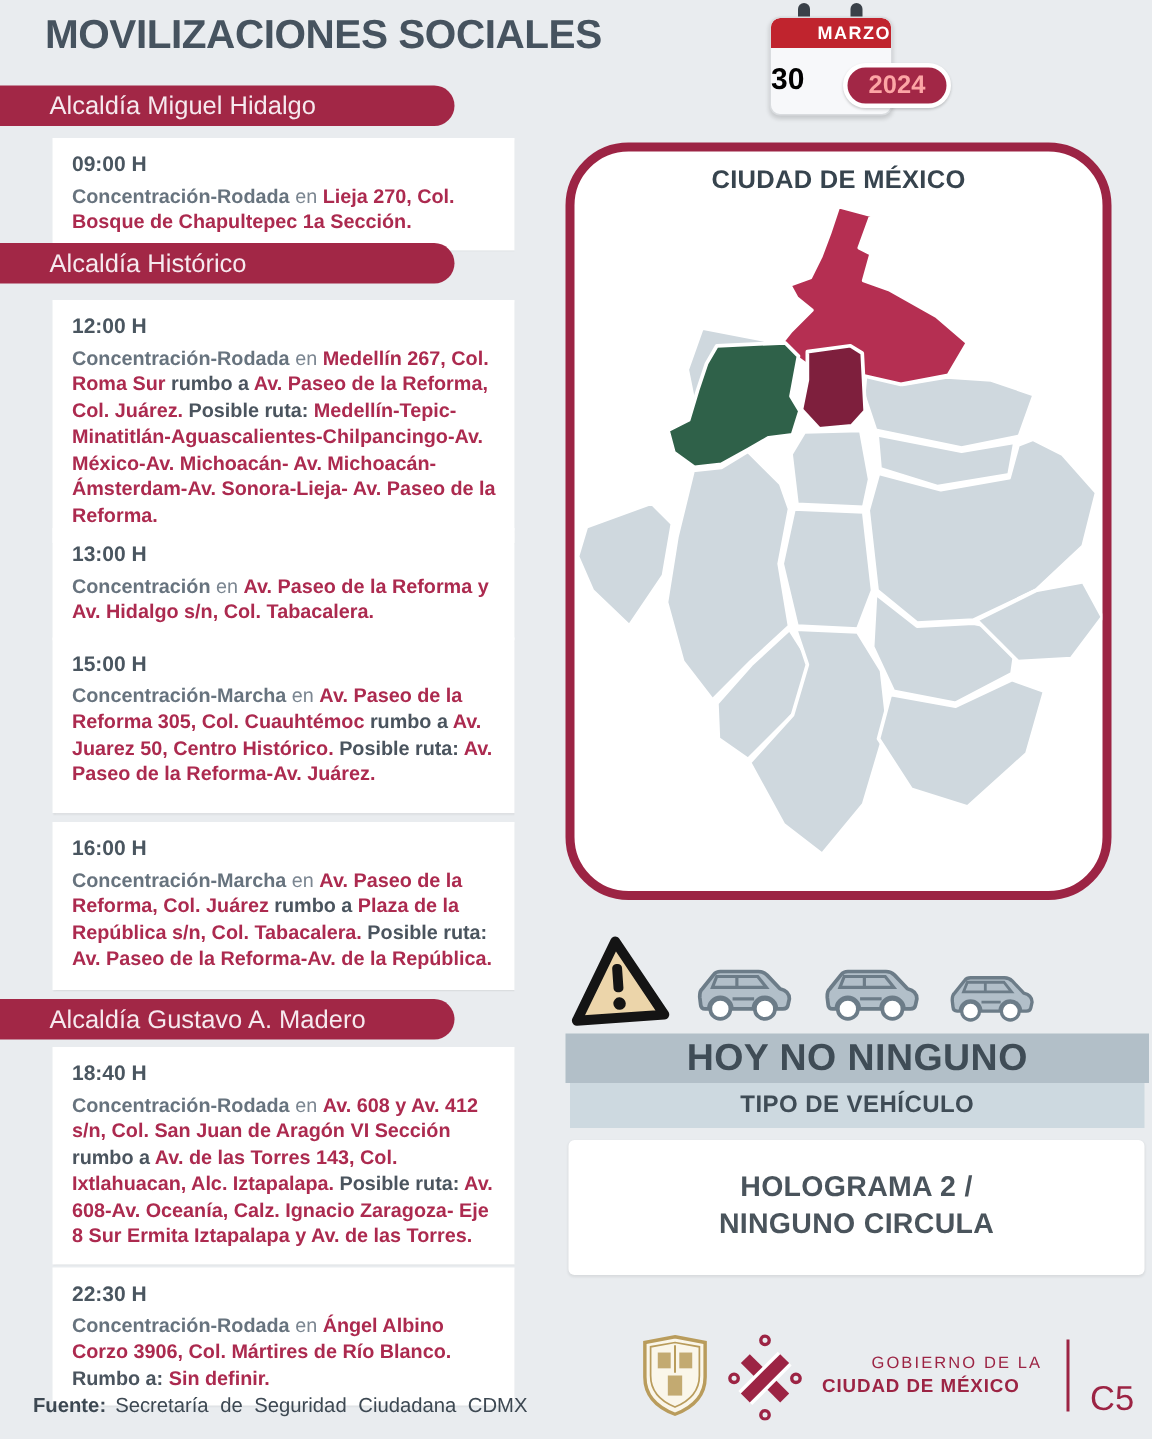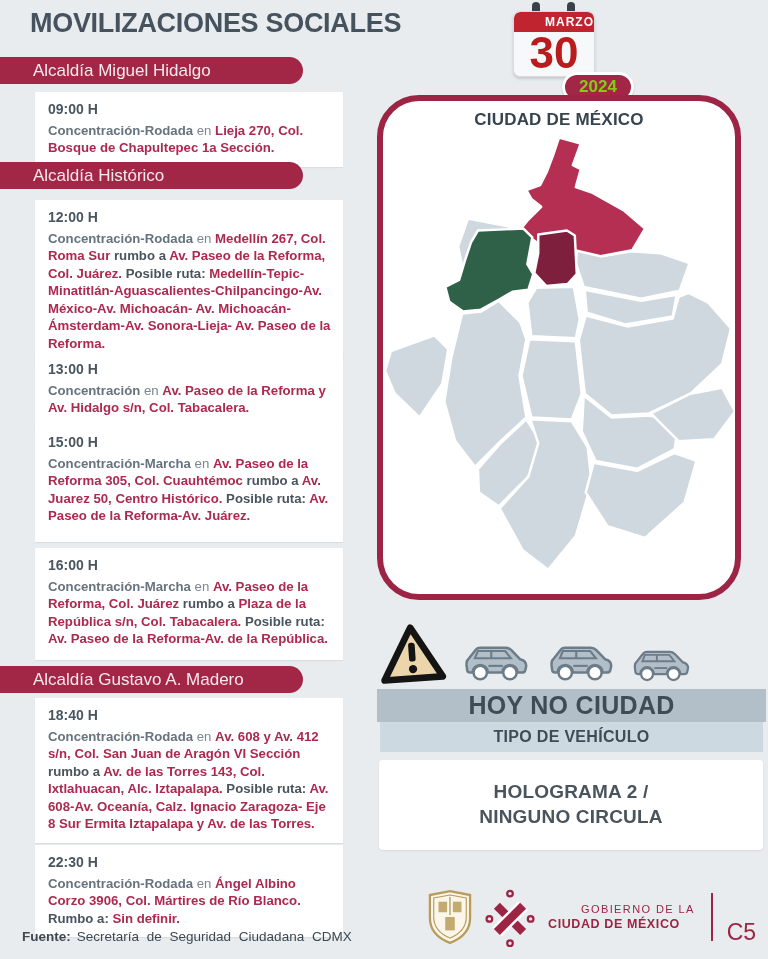--- a/index.html
+++ b/index.html
@@ -9,26 +9,26 @@
   
   .main-title{position:absolute;left:30px;top:8px;font-size:27px;font-weight:800;
     letter-spacing:-0.3px;color:#46535f;}
 
   
   .calendar{position:absolute;left:506px;top:0;width:140px;height:88px;}
   .cal-body{position:absolute;left:7px;top:11px;width:80px;height:64px;background:#f7f8fa;
     border:1px solid #d9dcdf;border-radius:7px;box-shadow:0 2px 3px rgba(0,0,0,.15);overflow:hidden;}
   .cal-month{height:20px;background:#c0242e;color:#fff;font-size:12px;font-weight:bold;
     letter-spacing:1px;text-align:right;line-height:20px;border-radius:6px 6px 0 0;}
-  .cal-day{text-align:center;font-size:44px;font-weight:bold;color:#b91c1c;line-height:42px;}
+  .cal-day{font-size:20px;font-weight:bold;color:#000000;line-height:42px;}
   .cal-ring{position:absolute;top:2px;width:8px;height:16px;background:#3a4149;border-radius:4px;}
   .cal-ring-left{left:26px;}
   .cal-ring-right{left:61px;}
-  .cal-year{position:absolute;left:56px;top:72px;width:66px;height:24px;background:#a22746;
-    border:3px solid #fff;border-radius:15px;color:#84cc16;font-size:17px;font-weight:bold;
+  .cal-year{position:absolute;left:56px;top:42px;width:66px;height:24px;background:#a22746;
+    border:3px solid #fff;border-radius:15px;color:#fca5a5;font-size:17px;font-weight:bold;
     text-align:center;line-height:24px;box-shadow:0 1px 2px rgba(0,0,0,.2);}
 
   
   .pill{position:absolute;left:0;width:303px;height:27px;background:#a22746;
     border-radius:0 14px 14px 0;color:#f6e9ee;font-size:17px;line-height:27px;
     padding-left:33px;box-sizing:border-box;font-weight:400;}
   .pill-1{top:57px;}
   .pill-2{top:162px;}
   .pill-3{top:666px;}
 
@@ -185,21 +185,21 @@
     <line x1="27" y1="27" x2="42" y2="27" stroke="#6c7c88" stroke-width="2.2"></line>
   </svg>
   <svg class="car-icon-3" width="64" height="41" viewBox="0 0 72 48">
     <path d="M6 20 L14 10 Q15.5 8 18.5 8 L45 8 Q48.5 8 51 10.5 L60 20 Q66.5 21.5 66.5 27 L65.5 31.5 Q65 34 62 34 L57.5 34 A8 8 0 1 0 41.5 34 L26.5 34 A8 8 0 1 0 10.5 34 L8 34 Q5 34 4.8 31 L4.2 26 Q4 21.5 6 20 Z" fill="#b2bfc9" stroke="#6c7c88" stroke-width="2.6" stroke-linejoin="round"></path>
     <path d="M16 11.5 L44.5 11.5 L50.5 19 L13 19 Z M30 11.5 L30 19" fill="none" stroke="#6c7c88" stroke-width="2.2"></path>
     <circle cx="18.5" cy="34" r="7" fill="#fff" stroke="#6c7c88" stroke-width="2.6"></circle>
     <circle cx="49.5" cy="34" r="7" fill="#fff" stroke="#6c7c88" stroke-width="2.6"></circle>
     <line x1="27" y1="27" x2="42" y2="27" stroke="#6c7c88" stroke-width="2.2"></line>
   </svg>
 
-  <div class="hoy-bar">HOY NO CIUDAD</div>
+  <div class="hoy-bar">HOY NO NINGUNO</div>
   <div class="tipo-bar">TIPO DE VEHÍCULO</div>
   <div class="holo-card">
     <div class="holo-line">HOLOGRAMA 2 /</div>
     <div class="holo-line">NINGUNO CIRCULA</div>
   </div>
 
   <div class="footer-logos">
     <svg width="44" height="56" viewBox="0 0 46 58">
       <path d="M23 2 L44 6 V30 Q44 48 23 56 Q2 48 2 30 V6 Z" fill="#faf6ea" stroke="#b99c5c" stroke-width="2.4"></path>
       <path d="M23 6 L40 9 V29 Q40 44 23 51 Q6 44 6 29 V9 Z" fill="none" stroke="#b99c5c" stroke-width="1.2"></path>

